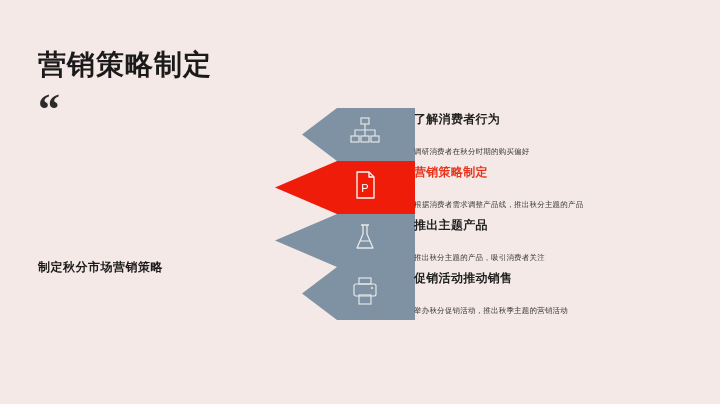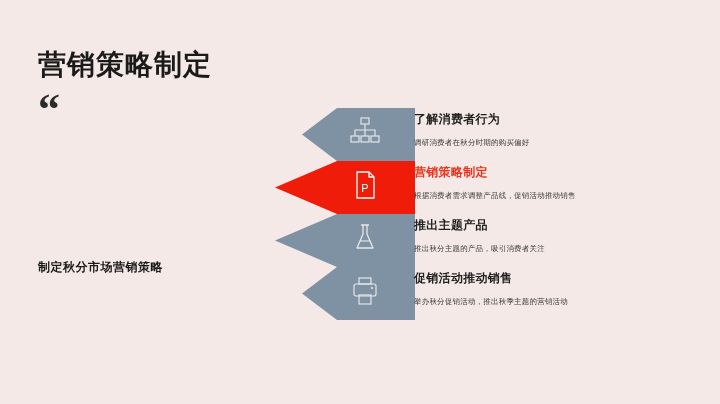--- a/index.html
+++ b/index.html
@@ -91,21 +91,21 @@
     font-size: 12px;
     font-weight: bold;
     color: #1f1f1f;
     line-height: 15px;
     letter-spacing: 0.3px;
   }
   .row-head.accent {
     color: #e8341c;
   }
   .row-desc {
-    margin-top: 10px;
+    margin-top: 19px;
     font-size: 7.5px;
     color: #3a3a3a;
     line-height: 11px;
     letter-spacing: 0.2px;
   }
 </style>
 </head>
 <body>
 
 <div class="slide">
@@ -156,21 +156,21 @@
     <div class="row" style="top:53px;">
       <div class="row-icon">
         <svg viewBox="0 0 34 34" width="34" height="34">
           <path d="M9 4 H21 L26 9 V30 H9 Z" fill="none" stroke="#ffffff" stroke-width="1.3" stroke-linejoin="round"></path>
           <path d="M21 4 V9 H26" fill="none" stroke="#ffffff" stroke-width="1.3" stroke-linejoin="round"></path>
           <text x="17" y="24" font-size="11" font-family="Liberation Sans, sans-serif" fill="#ffffff" text-anchor="middle">P</text>
         </svg>
       </div>
       <div class="row-text">
         <div class="row-head accent">营销策略制定</div>
-        <div class="row-desc">根据消费者需求调整产品线，促销活动推动销售</div>
+        <div class="row-desc">根据消费者需求调整产品线，推出秋分主题的产品</div>
       </div>
     </div>
 
     <div class="row" style="top:159px;">
       <div class="row-icon">
         <svg viewBox="0 0 34 34" width="34" height="34">
           <rect x="11" y="4" width="12" height="6" fill="none" stroke="#e7e7e7" stroke-width="1.2"></rect>
           <rect x="6" y="10" width="22" height="12" rx="2" fill="none" stroke="#e7e7e7" stroke-width="1.2"></rect>
           <rect x="11" y="21" width="12" height="9" fill="none" stroke="#e7e7e7" stroke-width="1.2"></rect>
           <circle cx="24" cy="14" r="1.1" fill="#e7e7e7"></circle>

